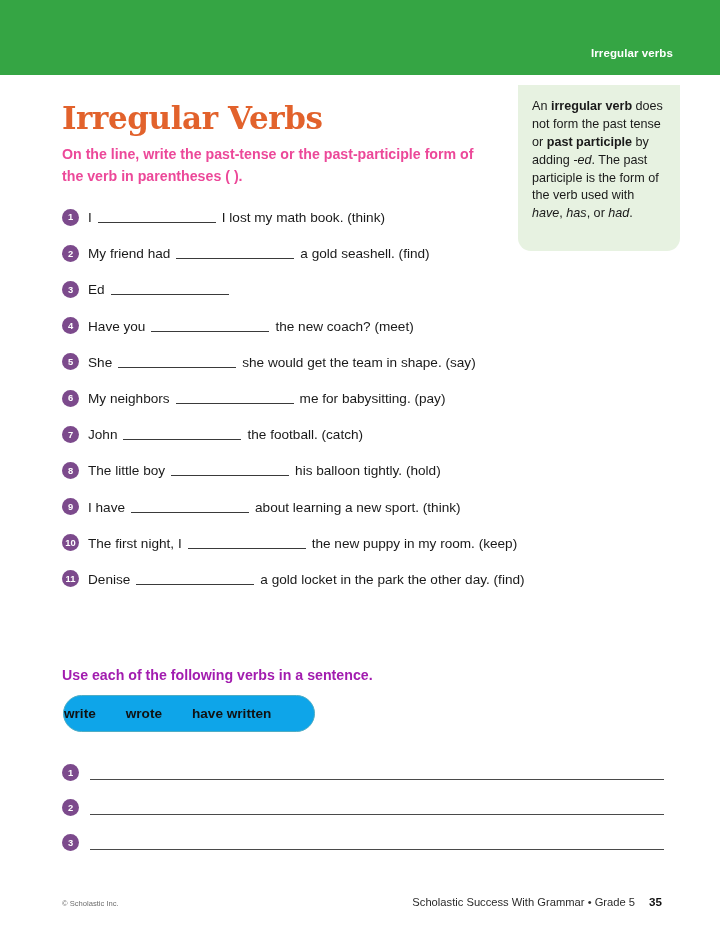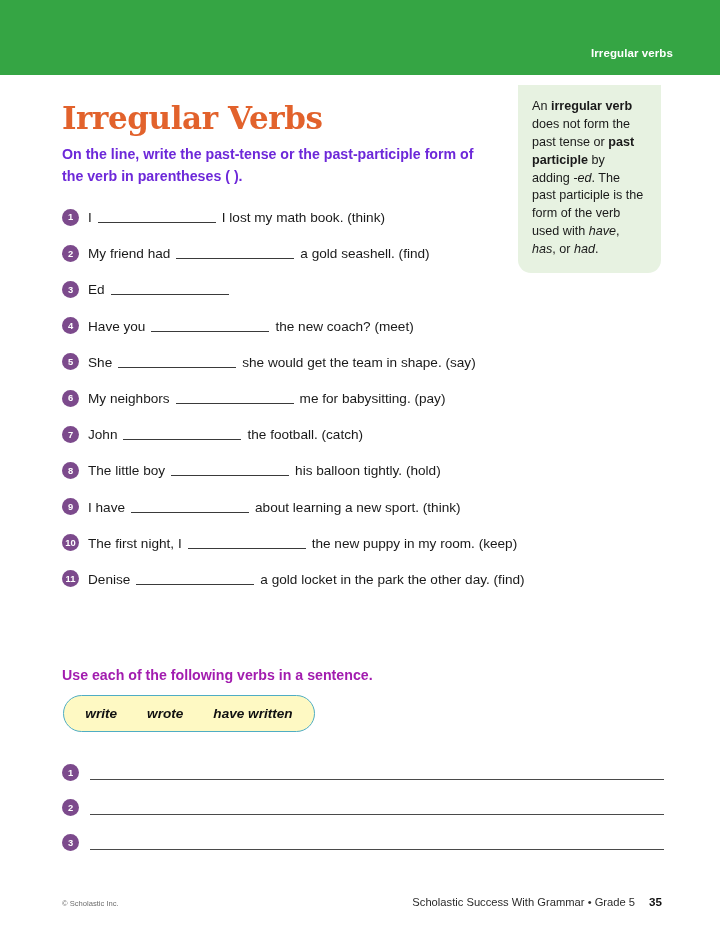--- a/index.html
+++ b/index.html
@@ -43,23 +43,23 @@
     top: 75px;
     width: 720px;
     height: 860px;
   }
 
   
   .tip-box {
     position: absolute;
     left: 518px;
     top: 10px;
-    width: 143px;
+    width: 162px;
     box-sizing: border-box;
-    padding: 13px 16px 14px 14px;
+    padding: 13px 16px 28px 14px;
     background: #e7f2e1;
     border-bottom-left-radius: 13px;
     border-bottom-right-radius: 13px;
     font-size: 12.6px;
     line-height: 1.42;
     color: #1a1a1a;
   }
   .tip-box b { font-weight: bold; }
   .tip-box i { font-style: italic; }
 
@@ -77,21 +77,21 @@
 
   
   .instruction {
     position: absolute;
     left: 62px;
     top: 69px;
     width: 420px;
     font-size: 14.2px;
     font-weight: bold;
     line-height: 1.52;
-    color: #6d28d9;
+    color: #ec4899;
   }
 
   
   .qlist {
     position: absolute;
     left: 62px;
     top: 124px;
     width: 620px;
   }
   .qrow {
@@ -146,27 +146,25 @@
     position: absolute;
     left: 63px;
     top: 620px;
     width: 252px;
     height: 37px;
     box-sizing: border-box;
     border: 1.7px solid #4fadc4;
     border-radius: 19px;
     display: flex;
     align-items: center;
-    justify-content: center;
     gap: 30px;
     font-size: 13.6px;
     font-weight: bold;
     color: #111111;
-    background: #fef9c3;
-    font-style: italic;
+    background: #0ea5e9;
   }
 
   .answers {
     position: absolute;
     left: 62px;
     top: 680px;
     width: 630px;
   }
   .arow {
     position: relative;

